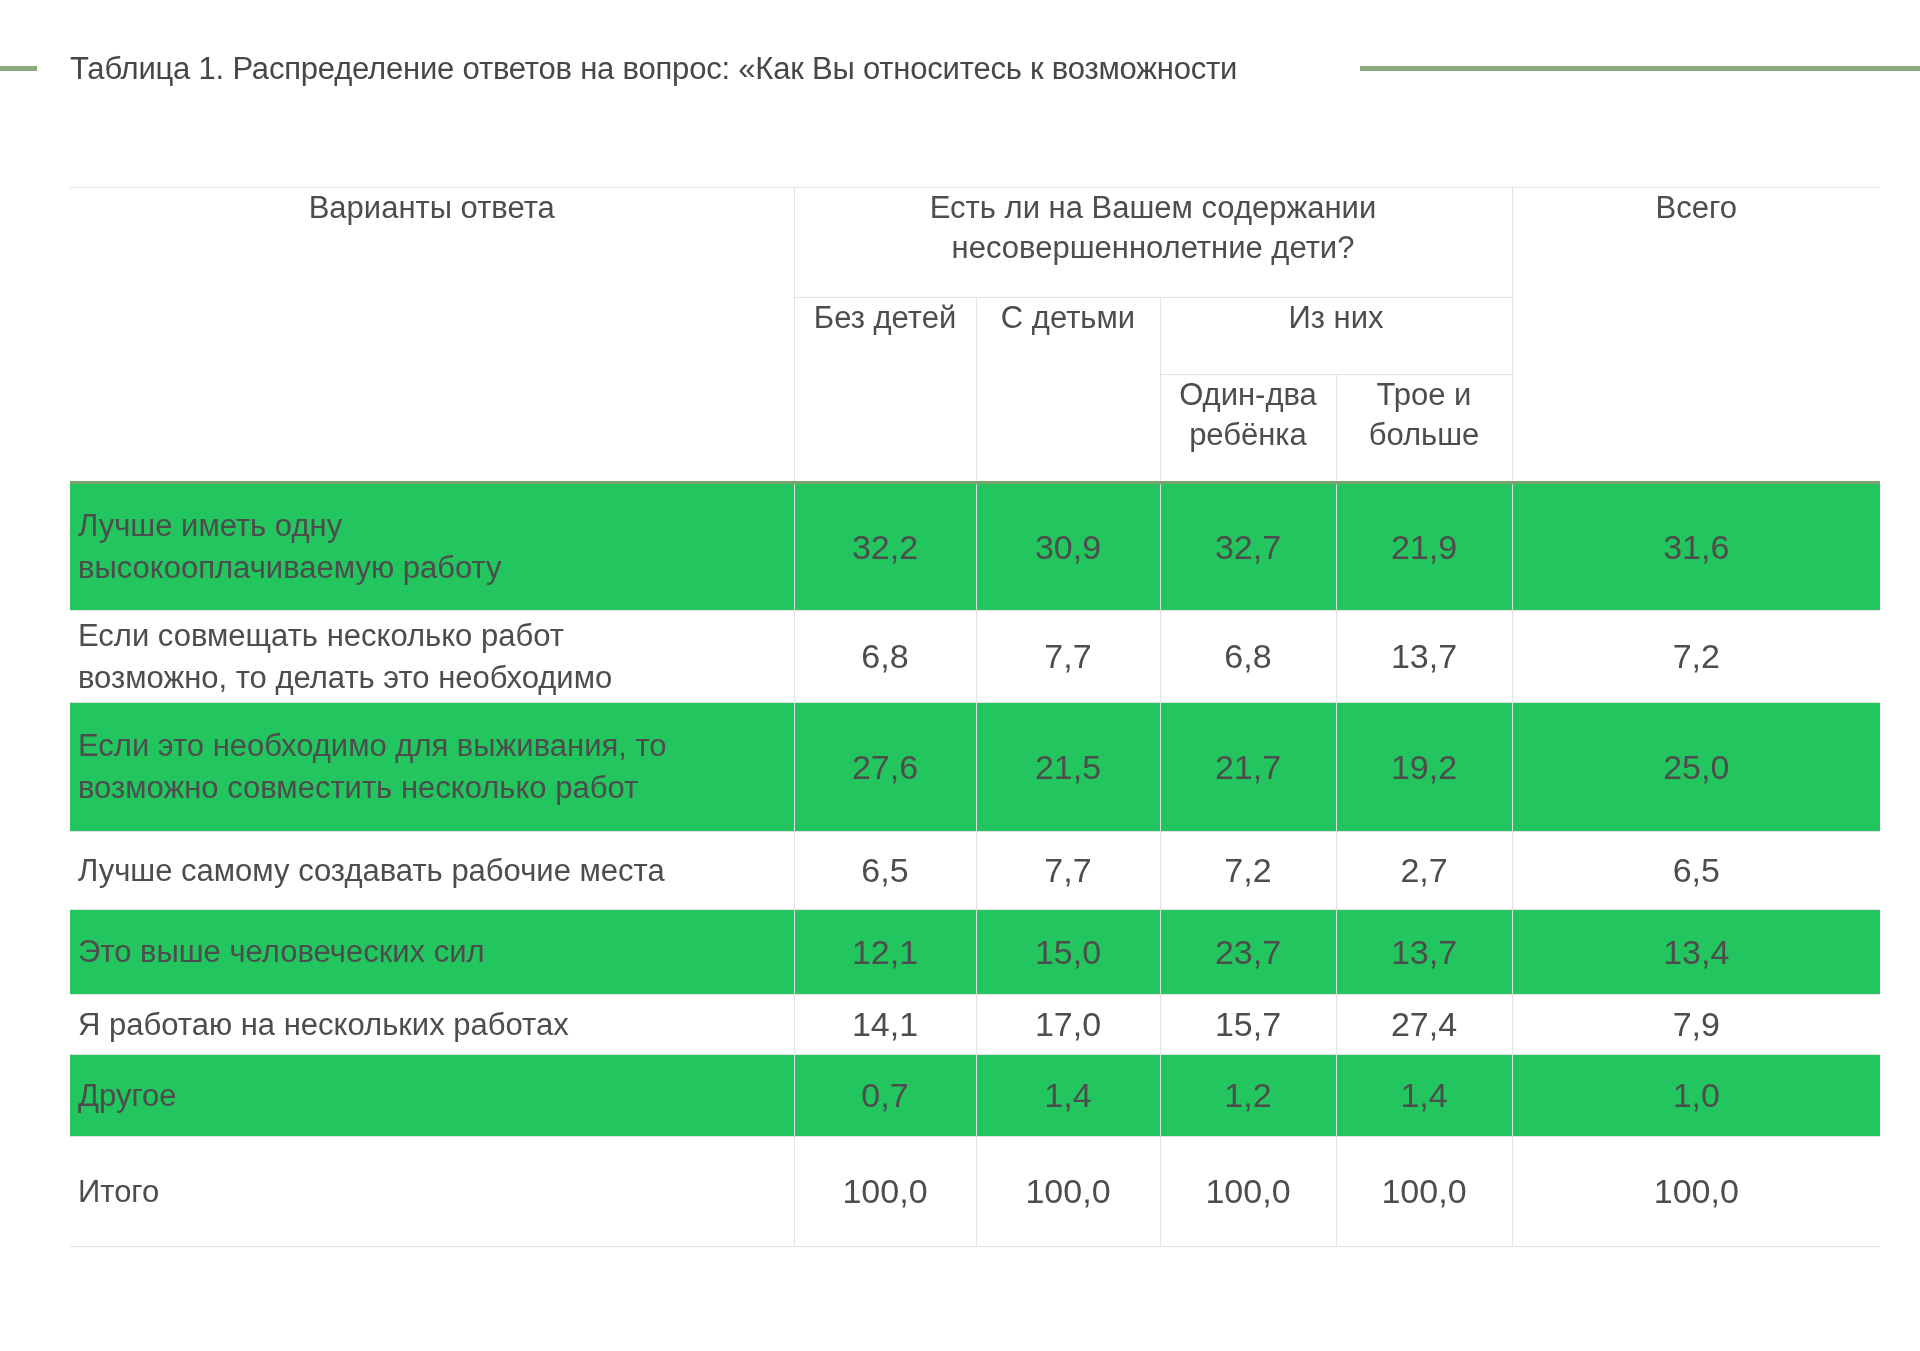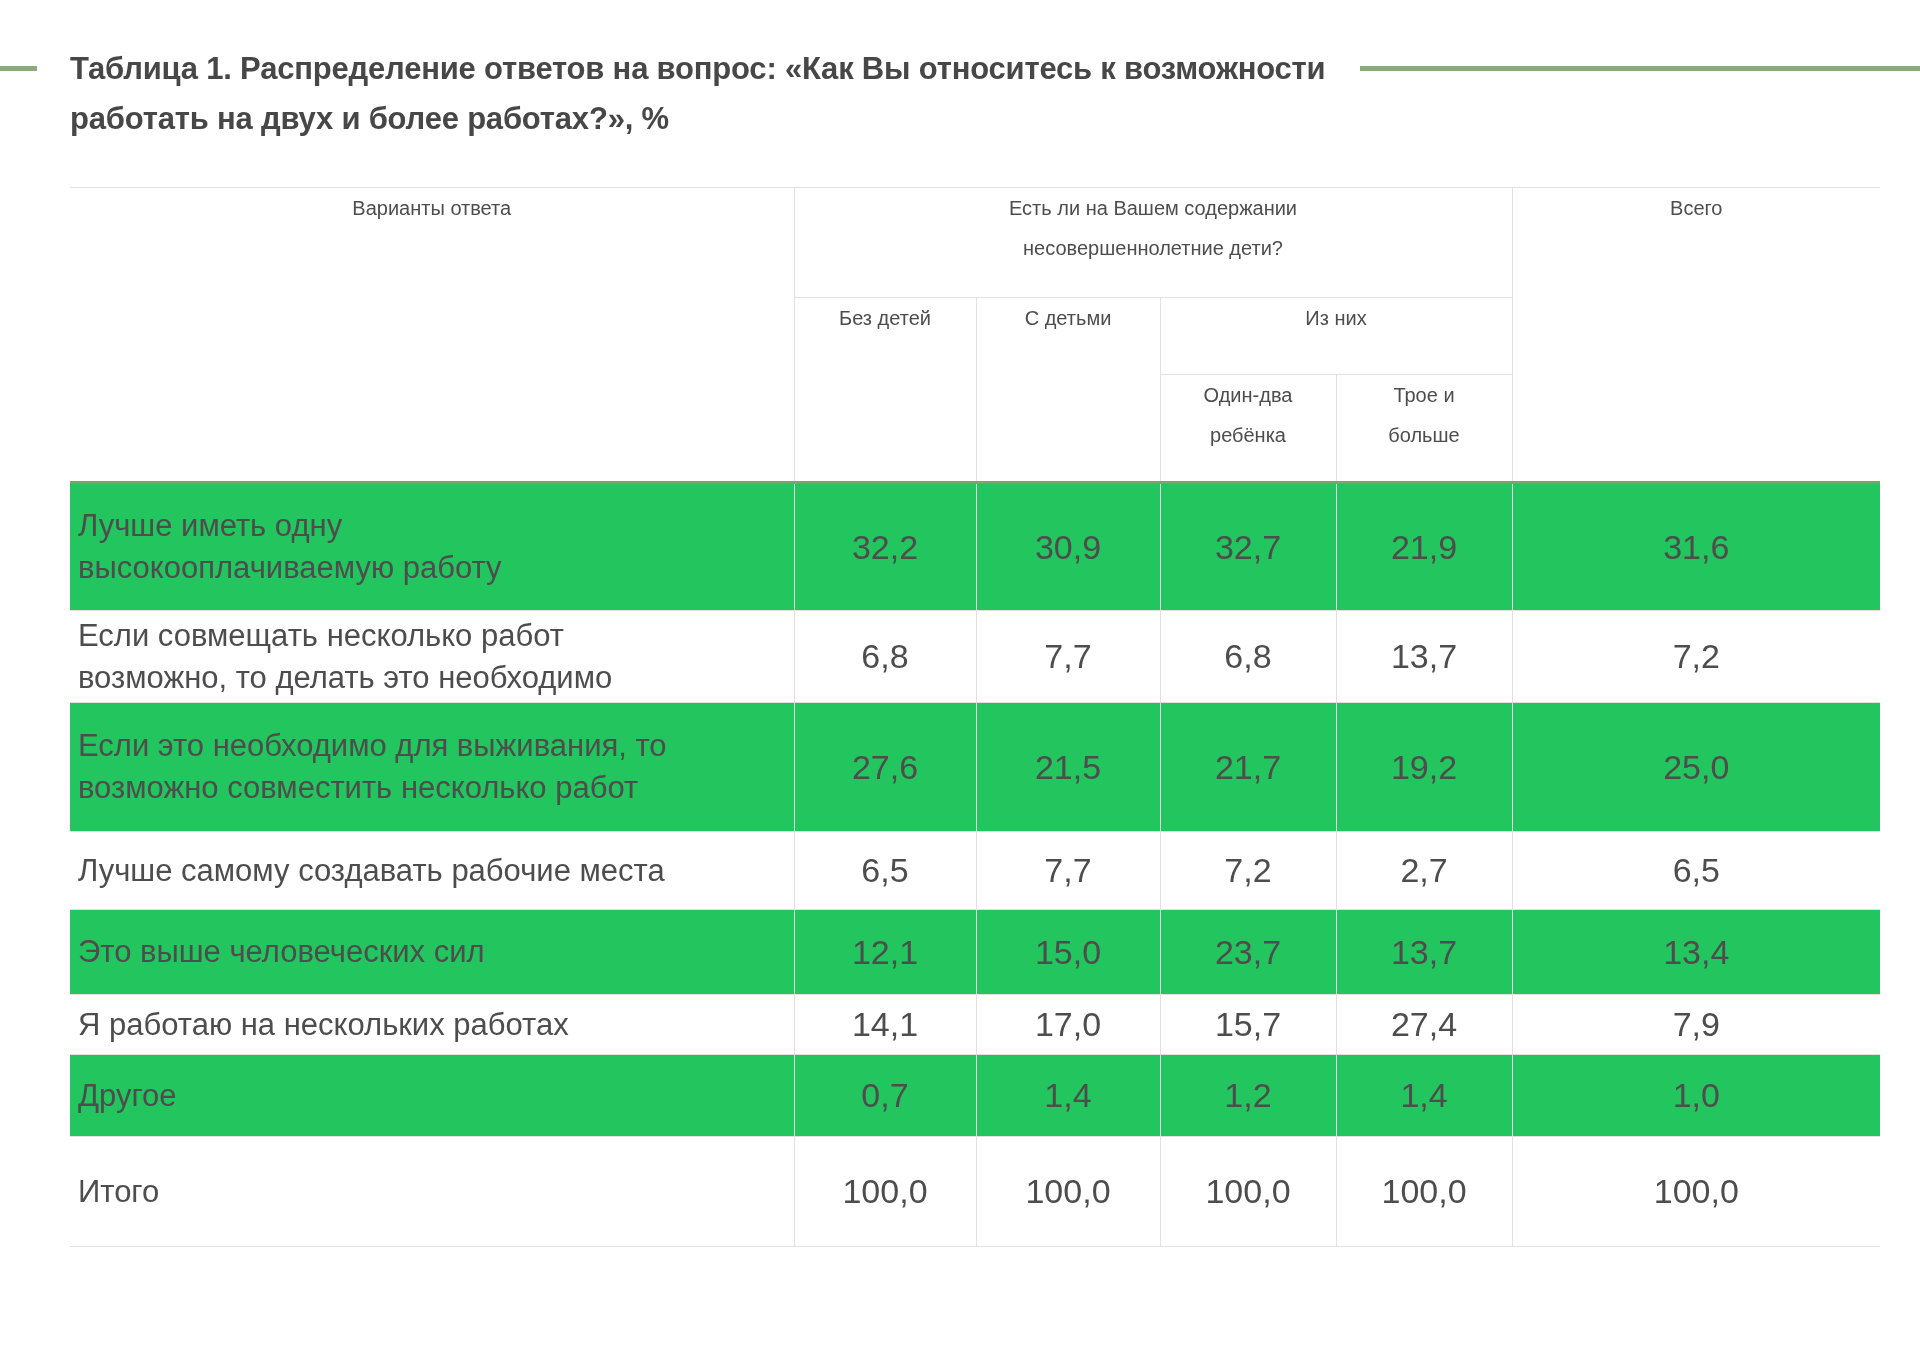--- a/index.html
+++ b/index.html
@@ -8,21 +8,21 @@
     background: #ffffff;
     font-family: "Liberation Sans", "DejaVu Sans", sans-serif;
     color: #4a4a4a;
     overflow: hidden;
   }
   .page { position: relative; width: 1920px; height: 1351px; }
 
   
   .title {
     position: absolute; left: 70px; top: 44px;
-    font-size: 31px; line-height: 50px; font-weight: 700;
+    font-size: 31px; line-height: 50px; font-weight: 400;
     letter-spacing: -0.2px; color: #474747;
   }
   .dash-left {
     position: absolute; left: 0; top: 66px;
     width: 37px; height: 5px; background: #8aab7d;
   }
   .dash-right {
     position: absolute; left: 1360px; top: 66px;
     width: 560px; height: 5px; background: #8aab7d;
   }
@@ -31,21 +31,21 @@
   table.tbl {
     position: absolute; left: 70px; top: 187px;
     width: 1810px;
     border-collapse: collapse; table-layout: fixed;
     color: #4d4d4d;
   }
   .tbl th, .tbl td { padding: 0; font-weight: 400; }
 
   
   .tbl thead th {
-    vertical-align: top; font-size: 20px; line-height: 40px;
+    vertical-align: top; font-size: 31px; line-height: 40px;
     text-align: center;
   }
   .hr1 { height: 110px; }
   .hr2 { height: 77px; }
   .hr3 { height: 108px; }
   .th-variants { text-align: left; padding: 20px 20px 0 8px; }
   .th-group   { padding-top: 18px; }
   .th-sub     { padding-top: 20px; }
   .th-sub2    { padding-top: 14px; line-height: 38px; }
   .th-total   { padding-top: 20px; }
@@ -74,21 +74,20 @@
 </head>
 <body>
 
 <div class="page">
 
   <div class="dash-left"></div>
   <div class="dash-right"></div>
 
   <div class="title">
     <div>Таблица 1. Распределение ответов на вопрос: «Как Вы относитесь к возможности</div>
-    <div>работать на двух и более работах?», %</div>
   </div>
 
   <table class="tbl">
     <colgroup>
       <col style="width:724px">
       <col style="width:182px">
       <col style="width:184px">
       <col style="width:176px">
       <col style="width:176px">
       <col style="width:368px">

